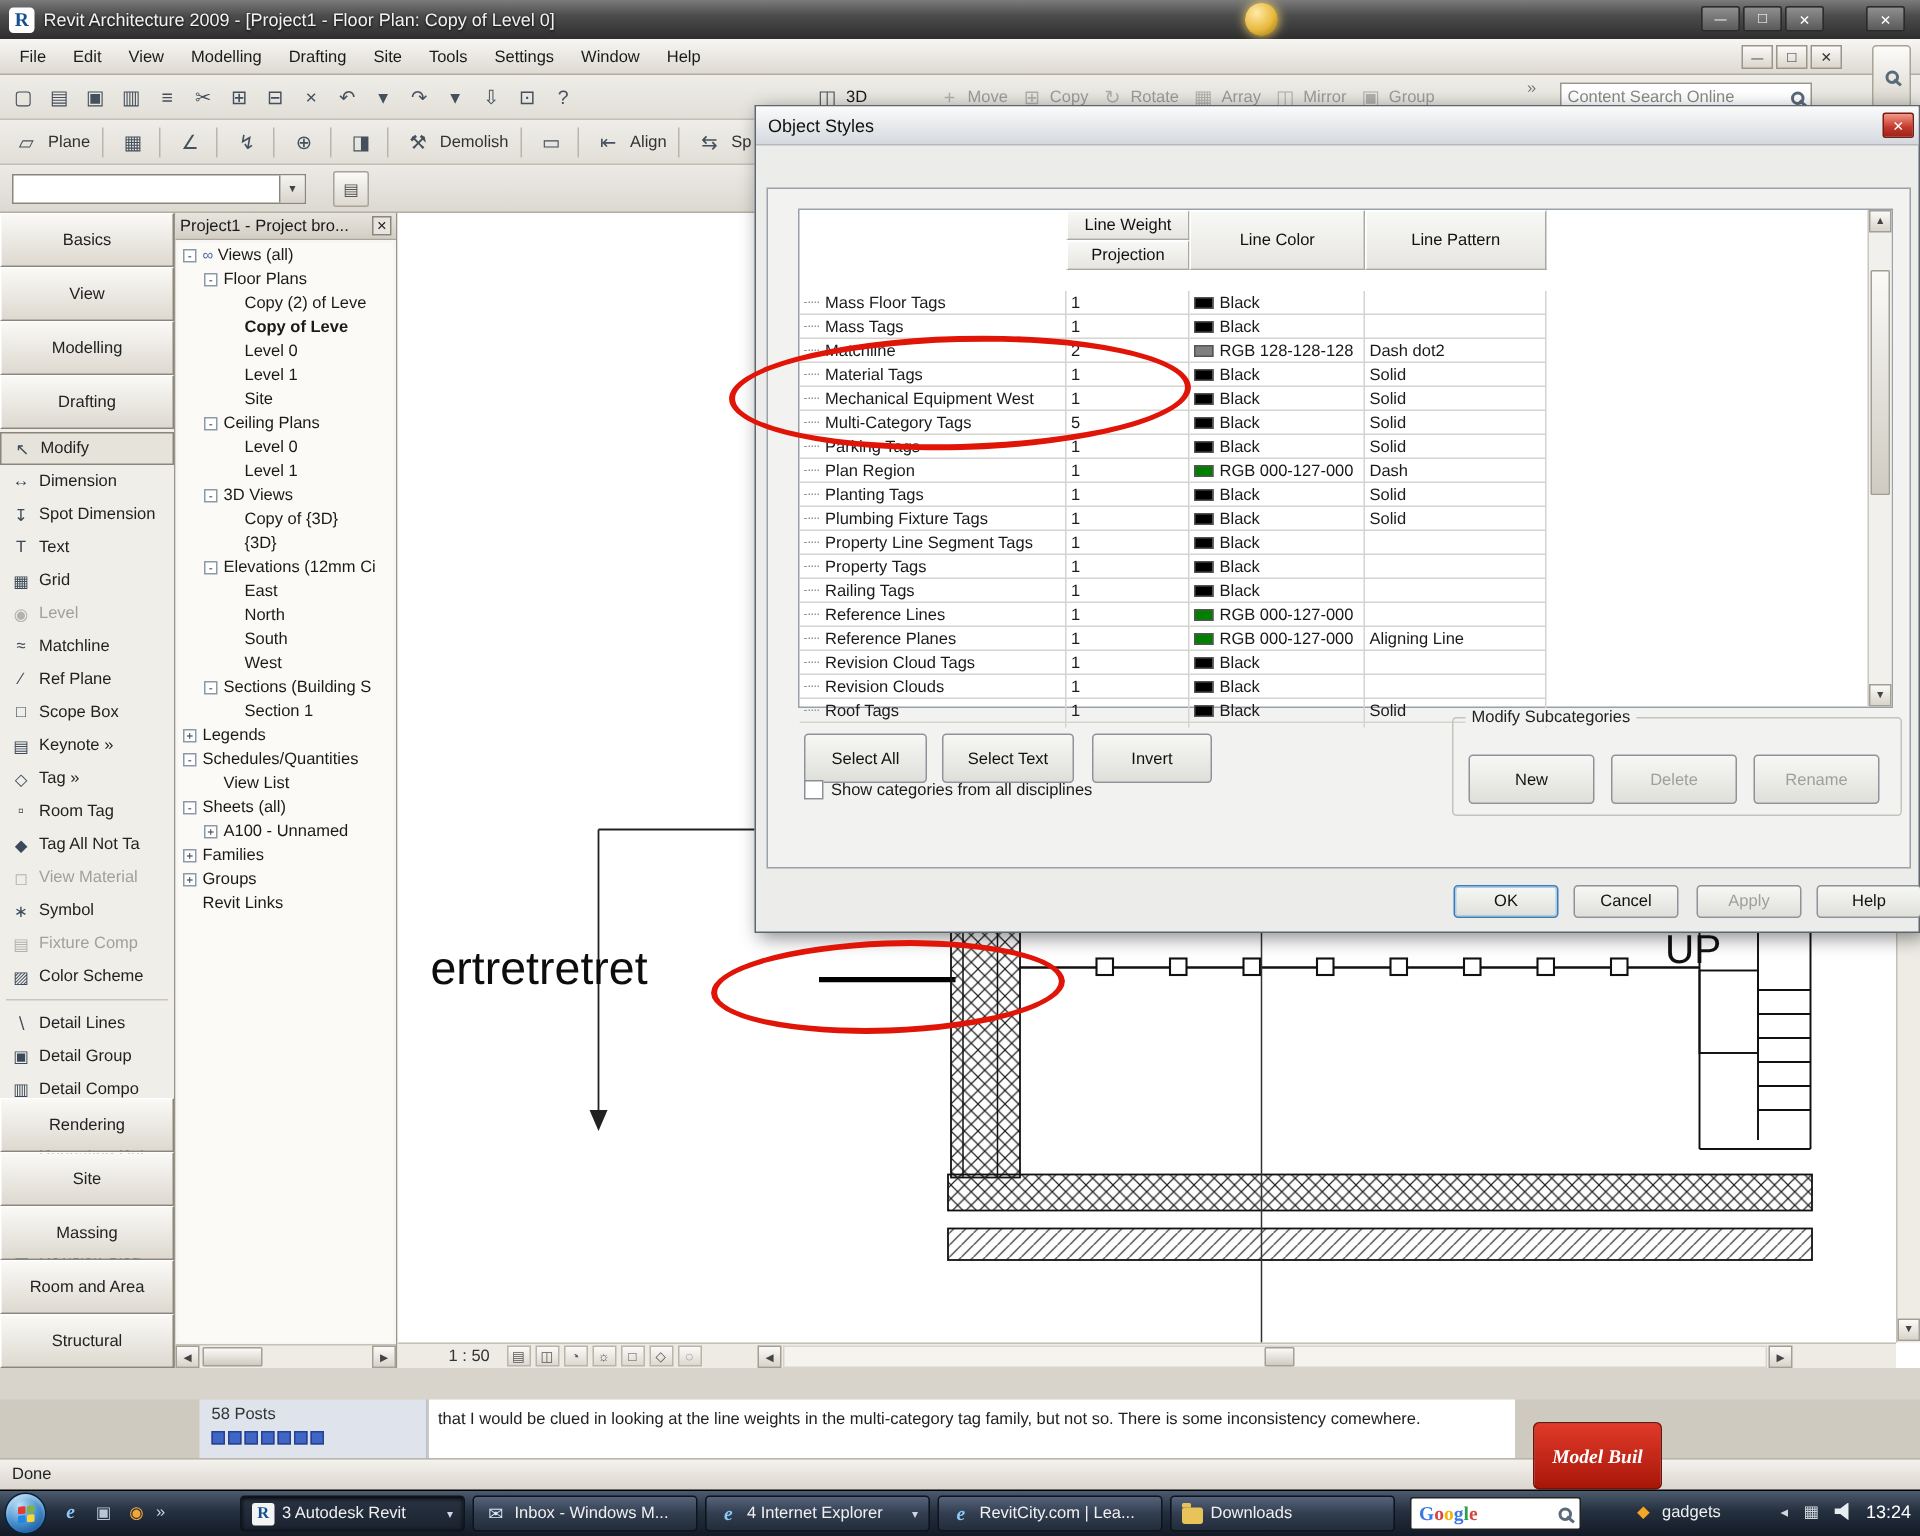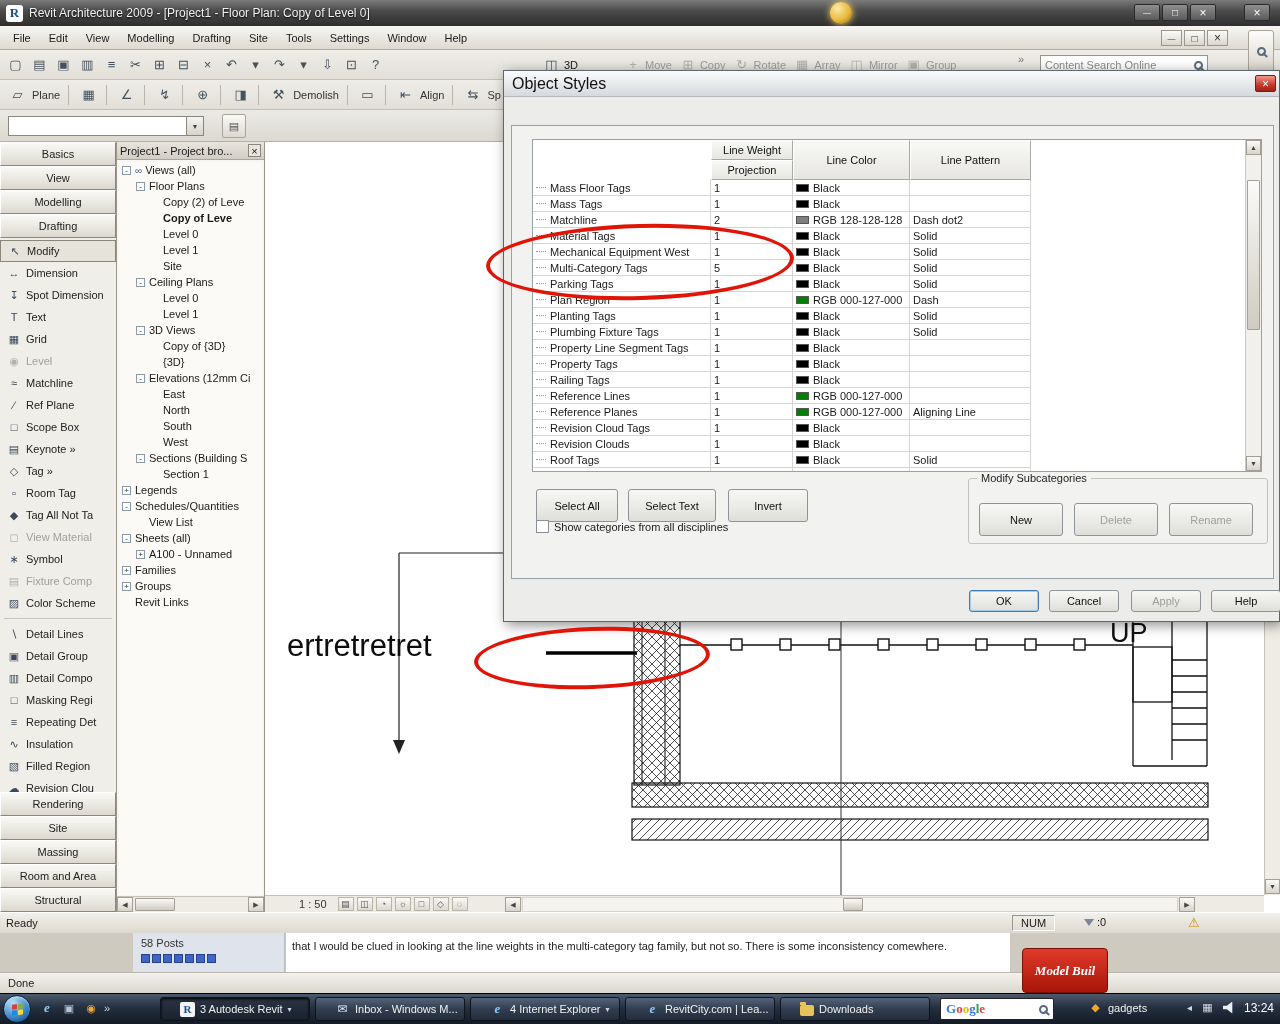--- a/index.html
+++ b/index.html
@@ -40,21 +40,21 @@
 #typebar{position:absolute;left:0;top:110px;width:1280px;height:32px;background:linear-gradient(#eceae5,#dcd9d1);border-bottom:1px solid #b3afa6}
 #typecombo{position:absolute;left:8px;top:6px;width:196px;height:20px;background:#fff;border:1px solid #8a867c;display:flex;align-items:center}
 #typecombo .cbtn{margin-left:auto;width:17px;height:18px;background:linear-gradient(#f5f4f1,#d8d4cb);border-left:1px solid #8a867c;display:flex;align-items:center;justify-content:center;color:#444}
 .ard::before{content:"▼";font-size:7px}
 .aru::before{content:"▲";font-size:7px}
 .arl::before{content:"◀";font-size:7px}
 .arr2::before{content:"▶";font-size:7px}
 #propbtn{position:absolute;left:222px;top:4px;width:24px;height:24px;border:1px solid #a9a49a;border-radius:2px;background:linear-gradient(#fbfaf8,#ddd9d0);display:flex;align-items:center;justify-content:center;color:#555}
 
 #designbar{position:absolute;left:0;top:142px;width:117px;height:770px;background:#f0eee8;border-right:1px solid #999589;overflow:hidden}
-.dbtab{height:24px;display:flex;align-items:center;justify-content:center;background:linear-gradient(#faf9f6,#ddd9d0);border:1px solid;border-color:#fff #8a867c #8a867c #fff;color:#222}
+.dbtab{height:36px;display:flex;align-items:center;justify-content:center;background:linear-gradient(#faf9f6,#ddd9d0);border:1px solid;border-color:#fff #8a867c #8a867c #fff;color:#222}
 .dtool{height:22px;display:flex;align-items:center;gap:5px;padding-left:7px;color:#222;white-space:nowrap;overflow:hidden}
 .dtool .tg{width:14px;text-align:center;color:#3a4a5a;font-size:11px;flex:none}
 .dtool[data-cls~="selected"]{background:#e6e3da;border:1px solid #8a867c}
 .dtool[data-cls~="disabled"]{color:#a2a09a}
 .dtool[data-cls~="disabled"] .tg{color:#b4b2ac}
 #db-tools{margin-top:2px}
 .dbsep{height:1px;background:#c9c5bb;margin:4px 4px}
 #db-bottom{position:absolute;left:0;bottom:0;width:116px}
 
 #browser{position:absolute;left:117px;top:142px;width:148px;height:770px;background:#f7f6f2;border-right:1px solid #999589}
@@ -74,29 +74,29 @@
 .sbtn{position:absolute;width:16px;height:15px;background:linear-gradient(#fbfaf8,#d8d4cb);border:1px solid #a49f94;display:flex;align-items:center;justify-content:center;color:#444}
 .sthumb{position:absolute;height:13px;top:1px;background:linear-gradient(#fbfaf8,#cfcbc1);border:1px solid #a49f94;border-radius:1px}
 
 #canvas{position:absolute;left:265px;top:142px;width:1015px;height:770px;background:#fff;overflow:hidden}
 #note{position:absolute;left:22px;top:486px;font-size:31px;color:#0d0d0d}
 #viewbar{position:absolute;left:0;bottom:0;width:999px;height:17px;background:#eeebe4;border-top:1px solid #c5c1b7;display:flex;align-items:center;gap:3px;padding:0 4px}
 .vbi{width:16px;height:14px;border:1px solid #b9b5aa;background:linear-gradient(#fbfaf8,#ddd9d0);font-size:9px;color:#555;display:flex;align-items:center;justify-content:center;flex:none}
 #vscroll{position:absolute;right:0;top:0;width:16px;height:753px;background:#efece6;border-left:1px solid #c5c1b7}
 
 #dialog{position:absolute;left:503px;top:70px;width:777px;height:552px;background:#ececea;border:1px solid #5c6670;box-shadow:3px 3px 12px rgba(0,0,0,.45);z-index:50}
-#dtitle{height:26px;background:linear-gradient(#fbfbfb,#d5d9de);border-bottom:1px solid #b5b9be;display:flex;align-items:center;padding:0 8px;font-size:16px;color:#111}
+#dtitle{height:26px;background:linear-gradient(#fbfbfb,#d5d9de);border-bottom:1px solid #b5b9be;display:flex;align-items:center;padding:0 8px;font-size:12px;color:#111}
 #dclose{position:absolute;top:4px;right:3px;width:21px;height:17px;background:linear-gradient(#f09a8a,#c4372a 60%,#9c241a);border:1px solid #7a1a12;border-radius:2px;color:#fff;display:flex;align-items:center;justify-content:center}
 #dtabs{position:absolute;left:8px;top:34px;display:flex;align-items:flex-end;z-index:2}
 .dtab{height:19px;padding:2px 8px;border:1px solid #898e96;border-bottom:none;background:linear-gradient(#fff,#dfe2e6);margin-right:1px;border-radius:2px 2px 0 0;color:#222;display:flex;align-items:center}
 .dtab.active{height:22px;background:#f2f2f0;position:relative}
 #dpage{position:absolute;left:7px;top:54px;width:763px;height:454px;background:#f2f2f0;border:1px solid #9aa0a8}
 #otable{position:absolute;left:20px;top:13px;width:730px;height:333px;background:#fff;border:1px solid #98a0a8}
 .th{position:absolute;background:linear-gradient(#f8f8f6,#e6e5e1);border:1px solid;border-color:#fff #a9a9a4 #a9a9a4 #fff;display:flex;align-items:center;justify-content:center;color:#111}
-#tbody{position:absolute;left:0;top:40px;width:714px;height:291px;overflow:hidden}
+#tbody{position:absolute;left:0;top:54px;width:714px;height:291px;overflow:hidden}
 .trw{display:grid;grid-template-columns:178px 82px 117px 121px 1fr;height:16px}
 .c{border-right:1px solid #d4d4d0;border-bottom:1px solid #d4d4d0;display:flex;align-items:center;padding:0 3px;white-space:nowrap;overflow:hidden}
 .c.fill{border:none}
 .dots{width:10px;border-top:1px dotted #9a9a9a;margin-right:4px;flex:none}
 .sw{width:13px;height:8px;border:1px solid #555;margin-right:4px;flex:none}
 #tscroll{position:absolute;right:0;top:0;width:16px;height:331px;background:#f1f0ec;border-left:1px solid #c9c9c4}
 .vbtn{position:absolute;height:33px;background:linear-gradient(#f7f7f5,#dfdfda);border:1px solid #8e9299;border-radius:3px;display:flex;align-items:center;justify-content:center;color:#111}
 .vbtn.disabled{color:#9fa09e}
 .vbtn.default{border:1px solid #3f7cb5;box-shadow:inset 0 0 0 1px #a8cde8}
 .chk{width:13px;height:13px;background:#fff;border:1px solid #8a9097;margin-right:5px;flex:none}
@@ -116,21 +116,21 @@
 .postbody{position:absolute;left:286px;top:0;width:724px;height:39px;background:#fff;padding:7px 6px;color:#222;line-height:13px}
 #iestatus{position:absolute;left:0;top:972px;width:1280px;height:21px;background:linear-gradient(#f4f2ee,#dbd7cf);border-top:1px solid #b9b5ab;display:flex;align-items:center;padding:0 8px;color:#222}
 #mblogo{position:absolute;left:1022px;top:948px;width:86px;height:45px;background:linear-gradient(#e03a2a,#a81608);border:1px solid #7a0f05;border-radius:4px;color:#fff;display:flex;align-items:center;justify-content:center;font-family:"Liberation Serif",serif;font-style:italic;font-weight:bold;font-size:13px;z-index:5}
 #taskbar{position:absolute;left:0;top:993px;width:1280px;height:31px;background:linear-gradient(#4b5a6d,#25303f 45%,#121a25);border-top:1px solid #000;z-index:70;color:#eee}
 #startorb{position:absolute;left:3px;top:1px;width:28px;height:28px;border-radius:50%;background:radial-gradient(circle at 35% 28%,#b9e0f7,#3c86c8 55%,#0b3a74);border:1px solid #06243f;box-shadow:inset 0 2px 3px rgba(255,255,255,.5)}
 .flag{position:absolute;left:8px;top:8px;width:12px;height:12px;display:grid;grid-template-columns:5px 5px;grid-template-rows:5px 5px;gap:1px;transform:skewY(-6deg)}
 .flag i{border-radius:1px}
 #ql{position:absolute;left:38px;top:5px;display:flex;align-items:center;gap:4px}
 .qli{width:18px;height:18px;display:flex;align-items:center;justify-content:center;border-radius:2px}
 #tbuttons{position:absolute;left:160px;top:3px;display:flex;gap:5px}
-.tkbtn{width:150px;height:24px;border-radius:3px;border:1px solid #0d141d;background:linear-gradient(#55637a,#323e50 50%,#222c3b);display:flex;align-items:center;gap:5px;padding:0 19px;color:#f0f0f0;white-space:nowrap;overflow:hidden}
+.tkbtn{width:150px;height:24px;border-radius:3px;border:1px solid #0d141d;background:linear-gradient(#55637a,#323e50 50%,#222c3b);display:flex;align-items:center;gap:5px;padding:0 7px;color:#f0f0f0;white-space:nowrap;overflow:hidden}
 .tkbtn[data-cls~="active"]{background:linear-gradient(#2a3443,#1a222e);box-shadow:inset 0 1px 3px #000}
 .tkbtn .grp{margin-left:auto;font-size:8px;color:#cfd6df}
 .tkbtn .grp:empty{display:none}
 .ticn{width:15px;height:15px;flex:none;display:flex;align-items:center;justify-content:center;border-radius:2px}
 [data-icon="revit-r"]{background:#f4f4f4;color:#14508e;font-weight:bold;font-family:"Liberation Serif",serif}
 [data-icon="revit-r"]::before{content:"R"}
 [data-icon="mail"]::before{content:"✉";color:#d9e6f7;font-size:12px}
 [data-icon="ie"]::before{content:"e";font-family:"Liberation Serif",serif;font-style:italic;font-weight:bold;font-size:13px;color:#8cc9f8}
 [data-icon="folder"]{background:#e7c35a;border-radius:2px;width:14px;height:11px;position:relative;margin-top:2px}
 [data-icon="folder"]::before{content:"";position:absolute;left:0;top:-3px;width:6px;height:3px;background:#e7c35a;border-radius:1px 1px 0 0}
@@ -714,29 +714,20 @@
       <span class="sthumb" style="left:578px;top:2px;width:20px"></span>
       <span class="sbtn arr2" style="left:914px;top:1px"></span>
     </div>
     <div id="vscroll">
       <span class="sbtn aru" style="left:0;top:0;width:15px"></span>
       <span class="sthumb" style="left:1px;top:18px;width:13px;height:70px"></span>
       <span class="sbtn ard" style="left:0;top:737px;width:15px"></span>
     </div>
   </div>
 
-  <div id="statusbar">
-    <span>Ready</span>
-    <span class="sunken" style="position:absolute;left:1012px;top:2px">NUM</span>
-    <span style="position:absolute;left:1084px;top:3px;display:flex;align-items:center;gap:3px">
-      <i class="funnel"></i>
-      <span>:0</span>
-    </span>
-    <span class="warn" style="position:absolute;left:1188px;top:2px">⚠</span>
-  </div>
 
   <div id="webstrip">
     <div class="postleft">
       <span>58 Posts</span>
       <span class="badges">
         <i class="badge"></i>
           <i class="badge"></i>
           <i class="badge"></i>
           <i class="badge"></i>
           <i class="badge"></i>

